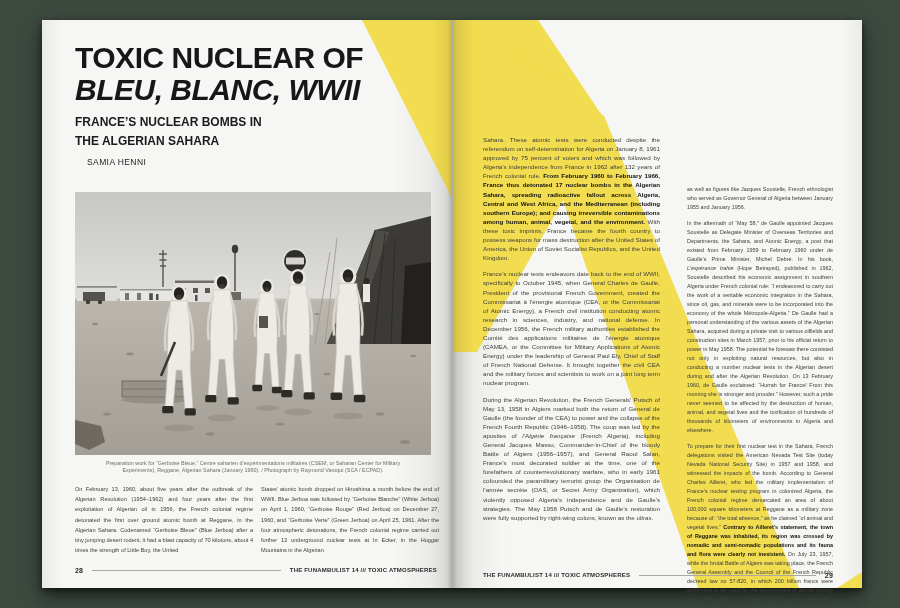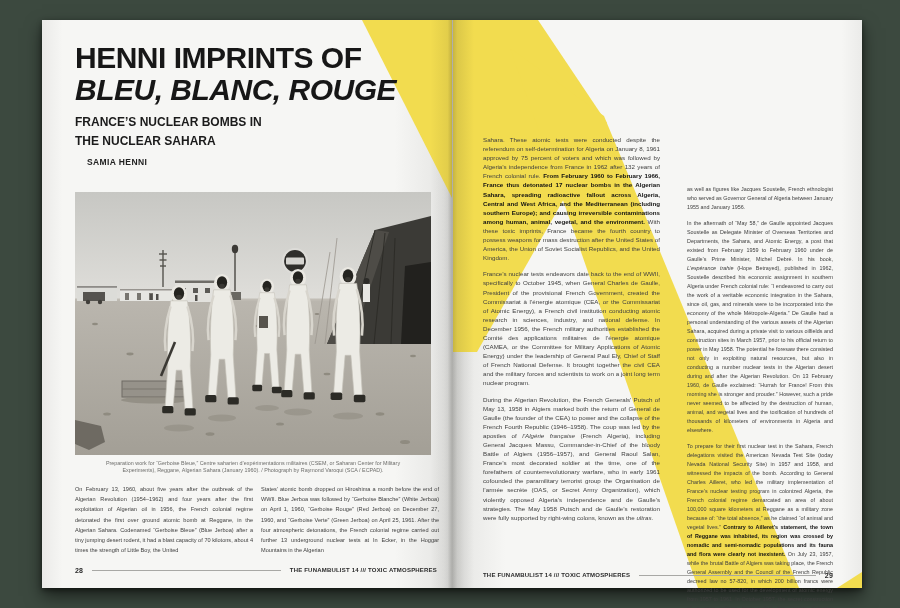--- a/index.html
+++ b/index.html
@@ -12,21 +12,21 @@
   .page-right{left:410px;background:linear-gradient(90deg,#d7d7d5 0%,#e8e8e6 3%,#f6f6f4 13%,#f6f6f4 95%,#ebebe9 100%);}
   .accent-svg{position:absolute;left:0;top:0;width:820px;height:568px;z-index:1;}
   .content{position:absolute;z-index:3;}
   .fold{position:absolute;left:388px;top:0;width:44px;height:568px;z-index:6;pointer-events:none;
         background:linear-gradient(90deg,rgba(0,0,0,0) 0%,rgba(20,20,14,.07) 40%,rgba(20,20,14,.22) 50%,rgba(20,20,14,.10) 62%,rgba(0,0,0,0) 100%);}
   
   .title{left:33px;top:22px;width:370px;font-weight:bold;font-size:30px;line-height:32px;
          letter-spacing:-.5px;color:#171717;}
   .title .it{font-style:italic;}
   .subtitle{left:33px;top:93px;width:330px;font-weight:bold;font-size:12px;line-height:19px;color:#1b1b1b;}
-  .author{left:33px;top:137px;font-weight:bold;font-size:8.5px;letter-spacing:.4px;color:#222;padding-left:12px;}
+  .author{left:33px;top:137px;font-weight:normal;font-size:8.5px;letter-spacing:.4px;color:#222;padding-left:12px;}
   .photo{left:33px;top:172px;width:356px;height:263px;}
   .caption{left:33px;top:440px;width:356px;text-align:center;font-size:5.4px;line-height:7px;color:#6e6e6c;}
   .bodytext{font-size:5.6px;line-height:10.2px;text-align:justify;color:#3e3e3e;}
   .lcol1{left:33px;top:464px;width:178px;}
   .lcol2{left:219px;top:464px;width:178px;}
   .footer{display:flex;align-items:flex-start;font-size:6px;font-weight:bold;color:#2a2a2a;letter-spacing:.2px;}
   .lfooter{left:33px;top:547px;width:362px;}
   .rule{flex:1;border-top:1px solid #a8a8a5;margin:3px 9px 0 9px;}
   .pgnum{font-size:7px;}
   
@@ -47,26 +47,26 @@
     <div class="page page-right"></div>
 
     <svg class="accent-svg" viewBox="0 0 820 568" aria-hidden="true">
       <polygon points="320,0 410,0 410,178" fill="#f2dc4f"></polygon>
       <polygon points="411,0 496,0 565,103 435,332 411,332" fill="#f2dc4f"></polygon>
       <polygon points="468,28 562,96 757,568 656,568" fill="#f2dc4f"></polygon>
       <polygon points="795,568 820,552 820,568" fill="#f2dc4f"></polygon>
     </svg>
 
     <div class="content title">
-      <div>HENNI IMPRINTS OF</div>
-      <div class="it">BLEU, BLANC, ROUGE</div>
+      <div>TOXIC NUCLEAR OF</div>
+      <div class="it">BLEU, BLANC, WWII</div>
     </div>
     <div class="content subtitle">
       <div>FRANCE’S NUCLEAR BOMBS IN</div>
-      <div>THE NUCLEAR SAHARA</div>
+      <div>THE ALGERIAN SAHARA</div>
     </div>
     <div class="content author">SAMIA HENNI</div>
 
     <svg class="content photo" viewBox="0 0 356 263">
       <defs>
         <linearGradient id="sky" x1="0" y1="0" x2="0" y2="1">
           <stop offset="0" stop-color="#c7c7c3"></stop>
             <stop offset="1" stop-color="#e0dfdb"></stop>
         </linearGradient>
         <linearGradient id="sand" x1="0" y1="0" x2="0" y2="1">

